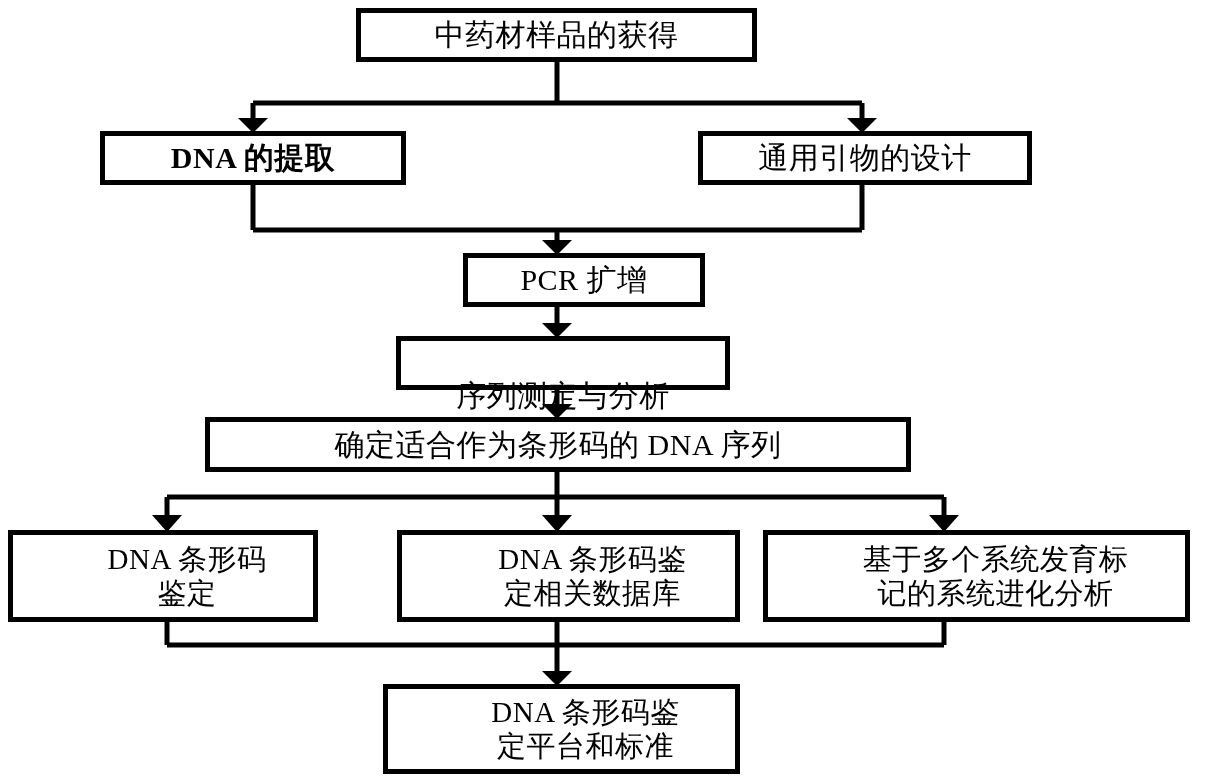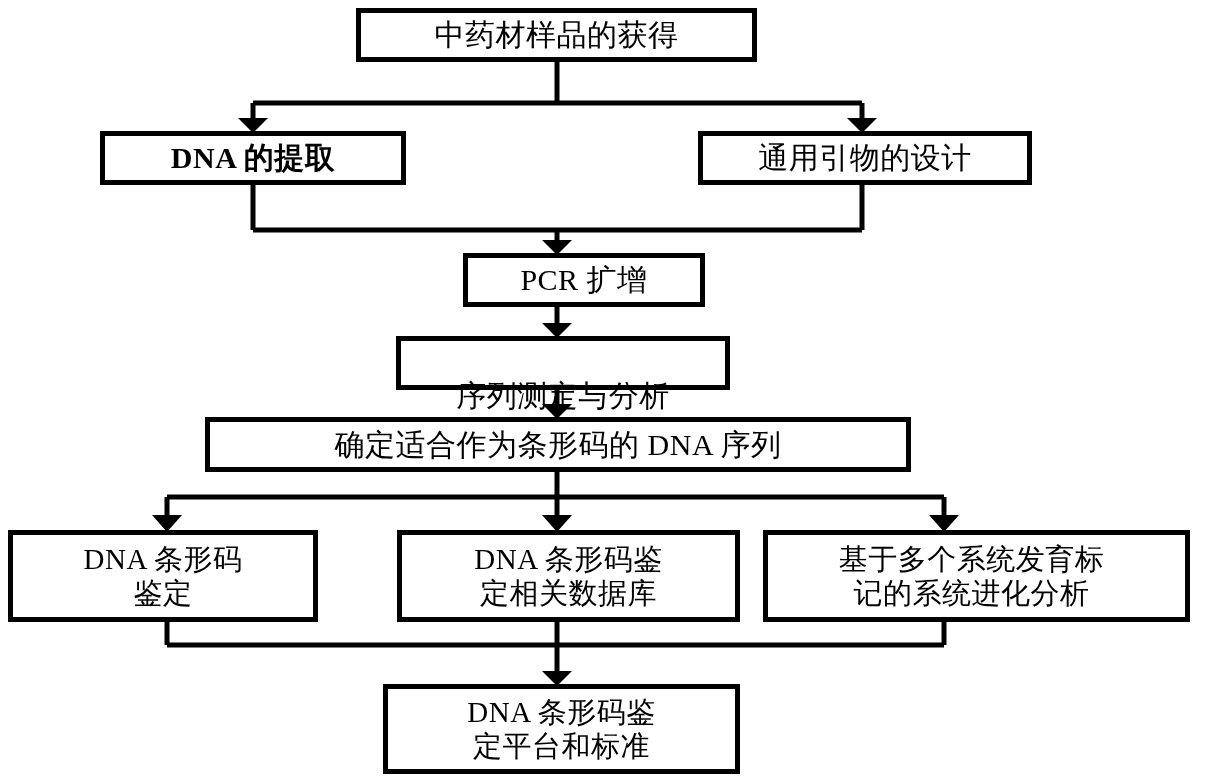--- a/index.html
+++ b/index.html
@@ -50,20 +50,21 @@
     font-size: 30px;
     line-height: 1.12;
     letter-spacing: 0.5px;
     white-space: pre-line;
     pointer-events: none;
     font-weight: 500;
   }
   .node-label.two-line {
     font-size: 29px;
     line-height: 1.18;
+    padding-left: 24px;
   }
 </style>
 </head>
 <body>
 
 <div id="flowchart-root">
 
   <svg id="flow-svg" viewBox="0 0 1213 779" xmlns="http://www.w3.org/2000/svg">
 
     <g>

